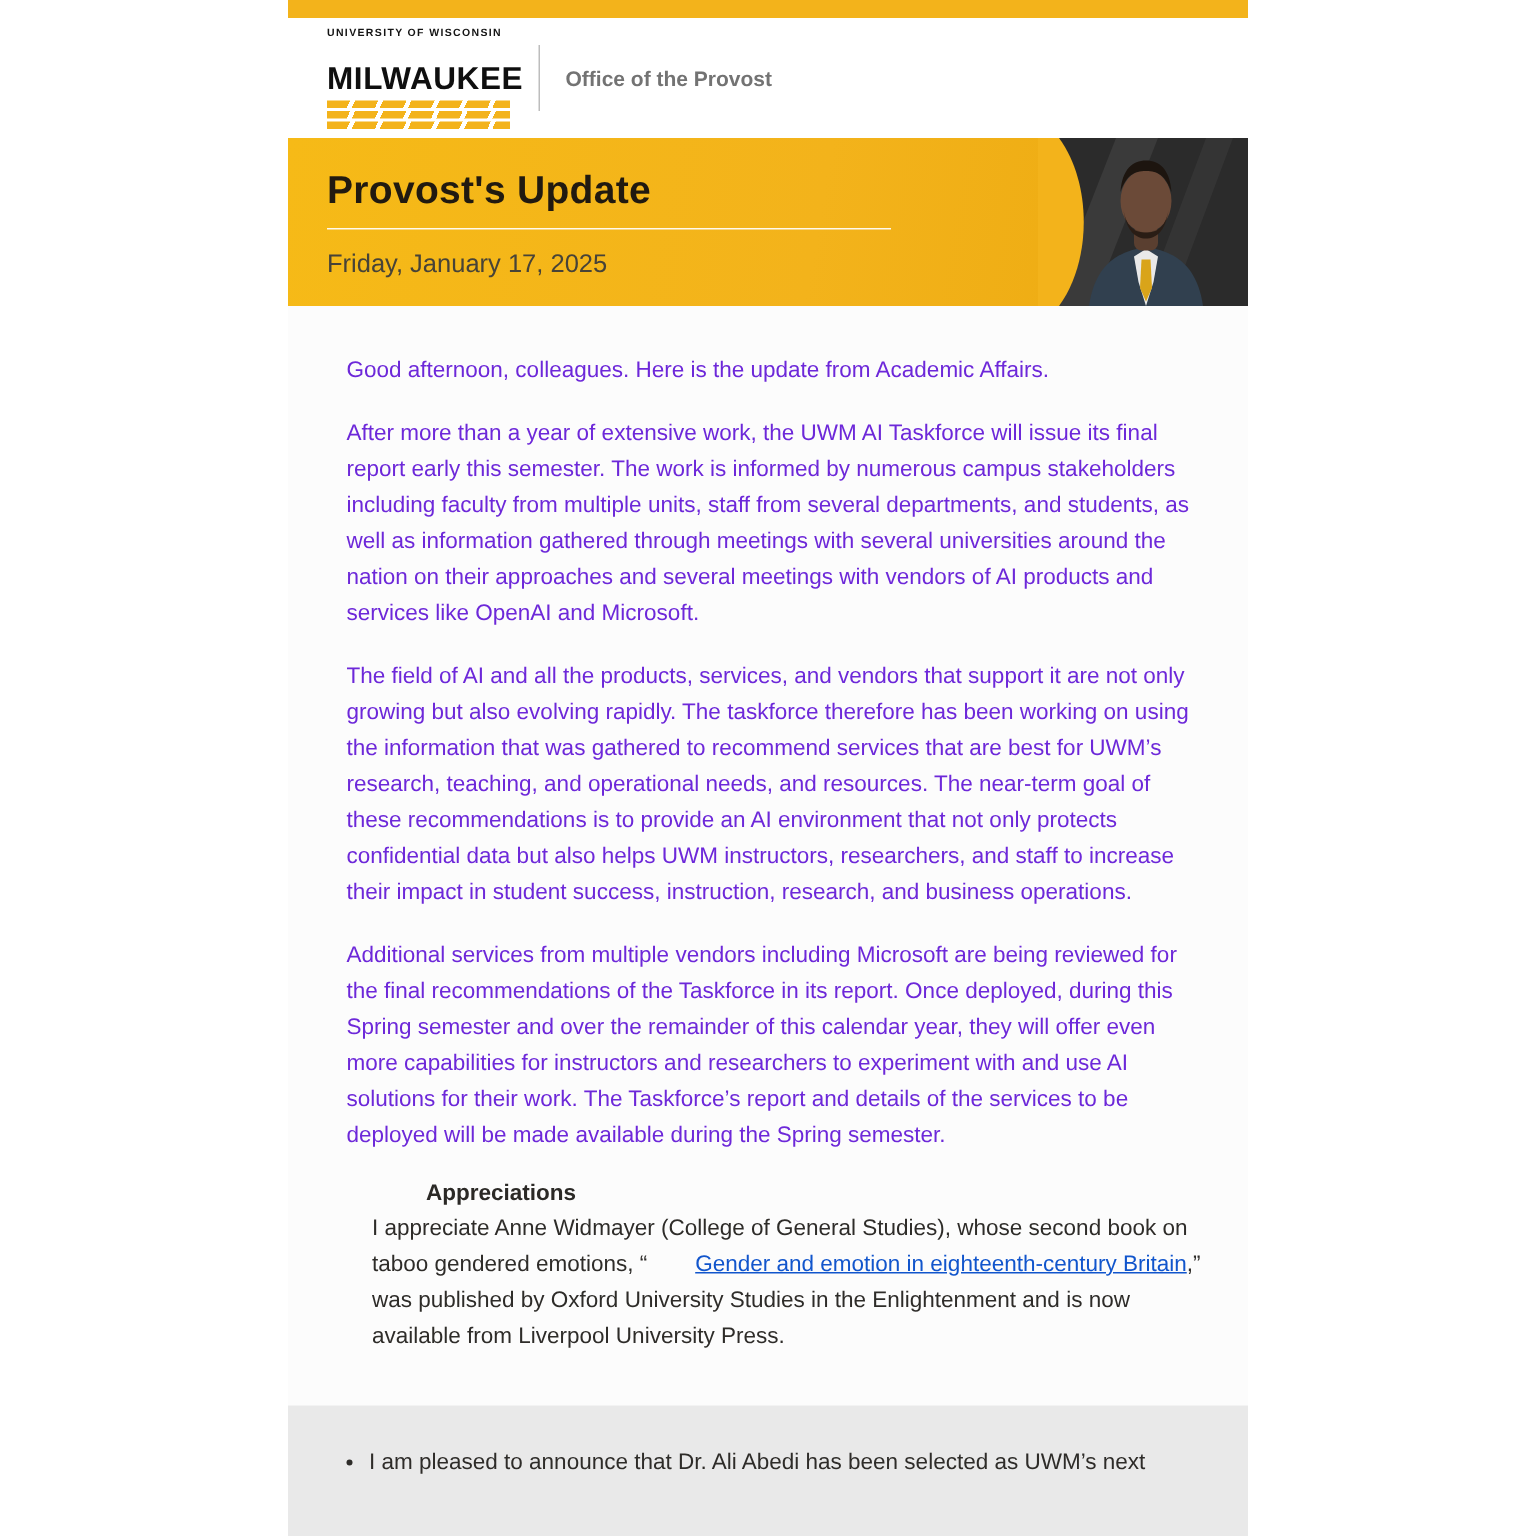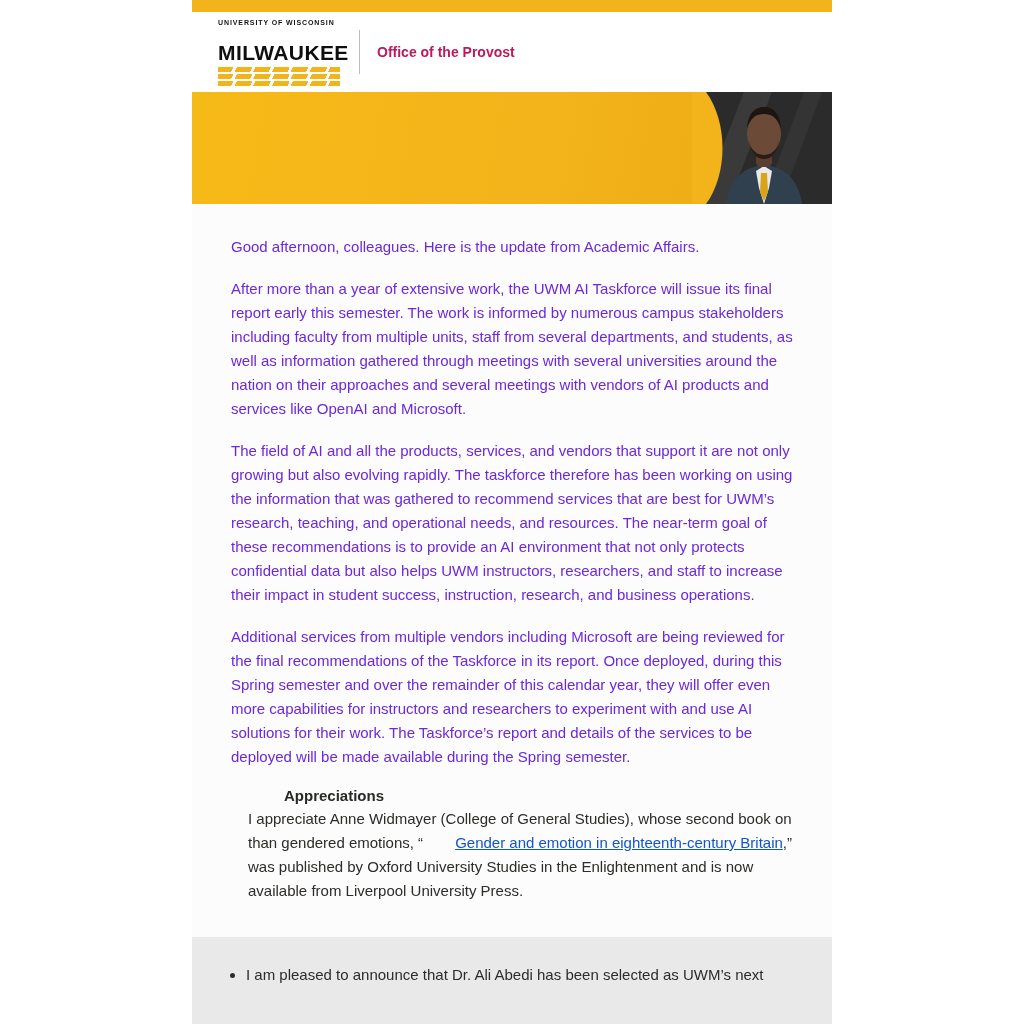--- a/index.html
+++ b/index.html
@@ -38,21 +38,21 @@
     font-size: 21px; font-weight: 800; color: #0f0f0f;
     letter-spacing: 0.4px; line-height: 1; margin-top: 15px;
   }
   .logo-bars { display: flex; flex-direction: column; gap: 2px; margin-top: 4px; width: 122px; }
   .logo-bars span {
     height: 5px;
     background: repeating-linear-gradient(115deg,
       var(--color-gold, #f3b31b) 0 14px, #ffffff 14px 17px);
   }
   .header-divider { width: 1px; height: 44px; background: #bdbdbd; margin: 0 17px; }
-  .office-name { font-size: 14px; font-weight: bold; color: #be185d; }
+  .office-name { font-size: 14px; font-weight: bold; color: #737373; }
 
   
   .banner {
     position: relative; height: 112px;
     background: linear-gradient(100deg, #f6ba17 0%, var(--color-gold, #f3b31b) 55%, #eca90f 100%);
     overflow: hidden;
   }
   .banner-inner { position: relative; z-index: 2; padding: 19px 26px 0 26px; }
   .banner-title { font-size: 26px; font-weight: bold; color: #211a10; letter-spacing: 0.2px; }
   .banner-underline { width: 376px; height: 1px; background: rgba(255,255,255,0.92); margin: 10px 0 13px; }
@@ -95,20 +95,25 @@
           <span></span>
             <span></span>
             <span></span>
         </div>
       </div>
       <div class="header-divider"></div>
       <div class="office-name">Office of the Provost</div>
     </div>
 
     <div class="banner">
+      <div class="banner-inner">
+        <div class="banner-title">Provost's Update</div>
+        <div class="banner-underline"></div>
+        <div class="banner-date">Friday, January 17, 2025</div>
+      </div>
       <div class="banner-photo">
         <svg viewBox="0 0 140 112" preserveAspectRatio="none" aria-hidden="true">
           <rect x="0" y="0" width="140" height="112" fill="#2b2b2b"></rect>
           <polygon points="8,112 52,0 80,0 36,112" fill="#3a3a3a"></polygon>
           <polygon points="70,112 112,0 130,0 88,112" fill="#343434"></polygon>
 
           <path d="M34,112 C38,84 54,75 72,73 C90,75 106,84 110,112 Z" fill="#31404f"></path>
 
           <path d="M64,79 L72,74 L80,79 L77,96 L72,112 L67,96 Z" fill="#e9e9e9"></path>
 
@@ -129,21 +134,21 @@
 
     <div class="body-section">
       <p class="para">Good afternoon, colleagues. Here is the update from Academic Affairs.</p>
       <p class="para">After more than a year of extensive work, the UWM AI Taskforce will issue its final report early this semester. The work is informed by numerous campus stakeholders including faculty from multiple units, staff from several departments, and students, as well as information gathered through meetings with several universities around the nation on their approaches and several meetings with vendors of AI products and services like OpenAI and Microsoft.</p>
       <p class="para">The field of AI and all the products, services, and vendors that support it are not only growing but also evolving rapidly. The taskforce therefore has been working on using the information that was gathered to recommend services that are best for UWM’s research, teaching, and operational needs, and resources. The near-term goal of these recommendations is to provide an AI environment that not only protects confidential data but also helps UWM instructors, researchers, and staff to increase their impact in student success, instruction, research, and business operations.</p>
       <p class="para">Additional services from multiple vendors including Microsoft are being reviewed for the final recommendations of the Taskforce in its report. Once deployed, during this Spring semester and over the remainder of this calendar year, they will offer even more capabilities for instructors and researchers to experiment with and use AI solutions for their work. The Taskforce’s report and details of the services to be deployed will be made available during the Spring semester.</p>
 
       <div class="appreciations">
         <div class="appreciations-heading">Appreciations</div>
         <p class="appreciations-text">
-          <span>I appreciate Anne Widmayer (College of General Studies), whose second book on than gendered emotions, “</span><a class="inline-link">Gender and emotion in eighteenth-century Britain</a><span>,” was published by Oxford University Studies in the Enlightenment and is now available from Liverpool University Press.</span>
+          <span>I appreciate Anne Widmayer (College of General Studies), whose second book on taboo gendered emotions, “</span><a class="inline-link">Gender and emotion in eighteenth-century Britain</a><span>,” was published by Oxford University Studies in the Enlightenment and is now available from Liverpool University Press.</span>
         </p>
       </div>
     </div>
 
     <div class="special">
       <ul>
         <li>I am pleased to announce that Dr. Ali Abedi has been selected as UWM’s next</li>
       </ul>
     </div>
 

